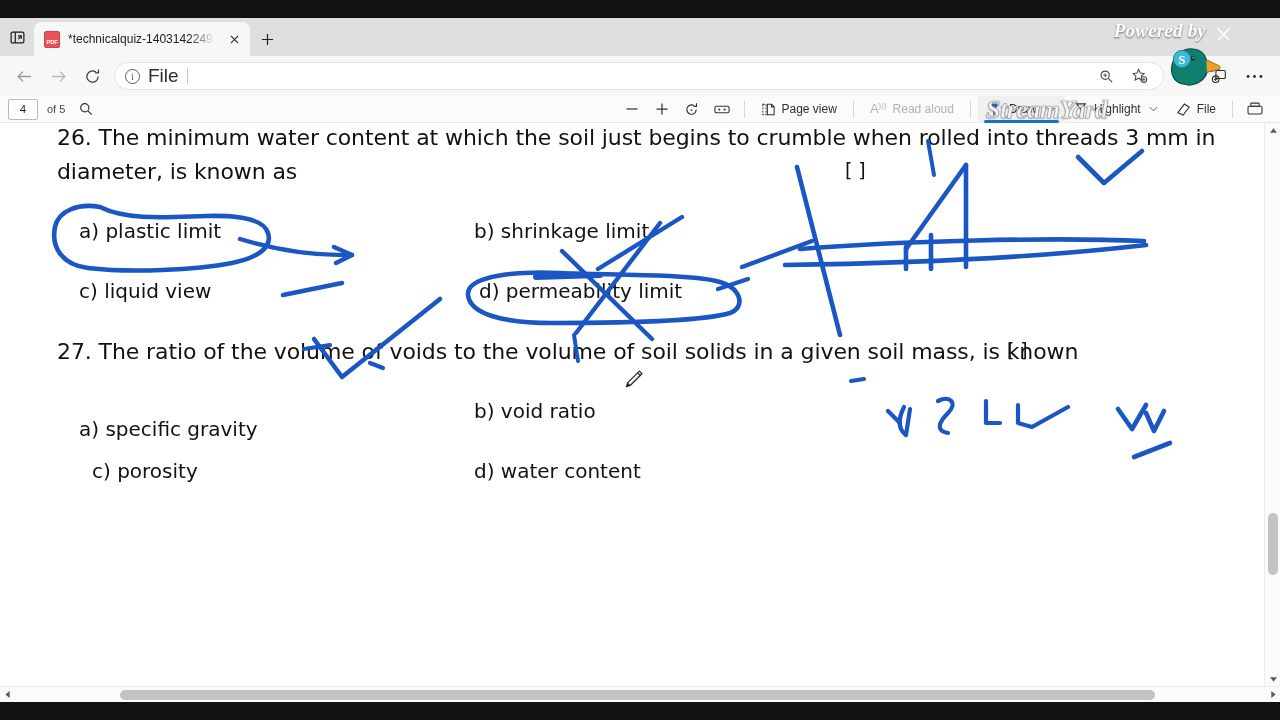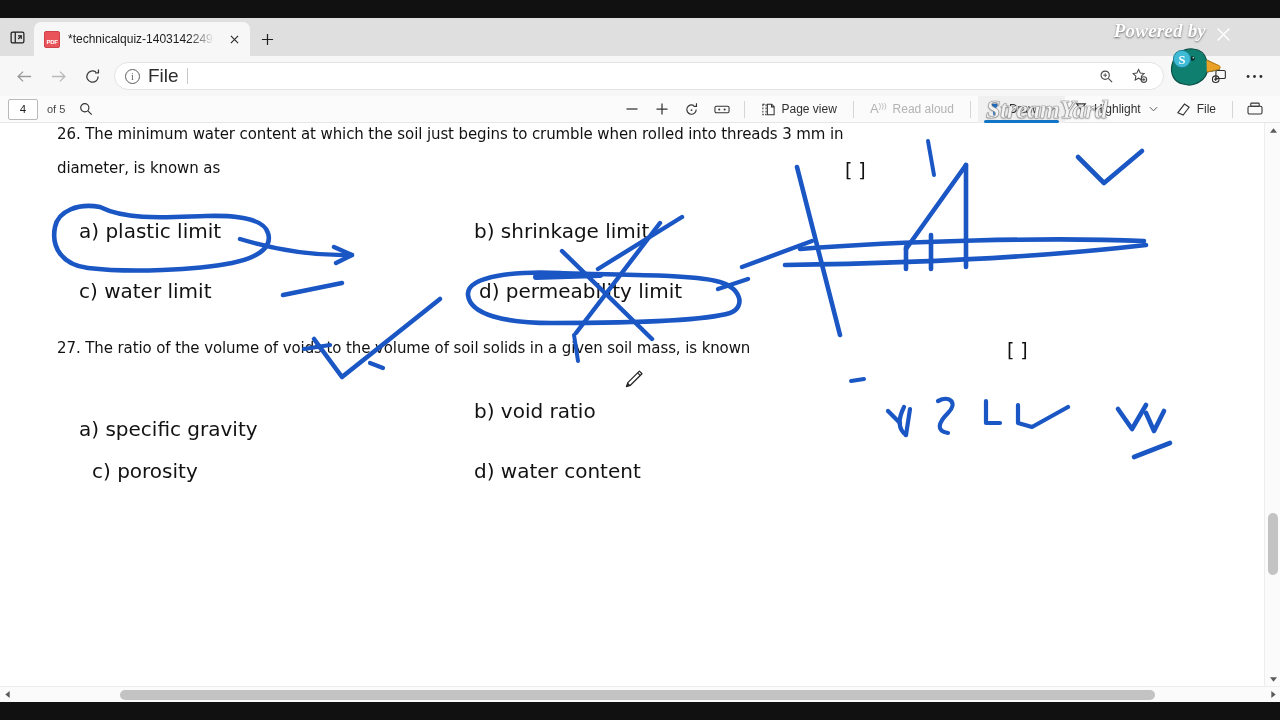--- a/index.html
+++ b/index.html
@@ -103,21 +103,21 @@
     position: absolute; left: 0; top: 123px; width: 1280px; height: 563px;
     background: #ffffff; overflow: hidden;
   }
   .page { position: absolute; left: 0; top: 0; width: 1262px; height: 563px; background: #fff; }
   .doc {
     position: absolute; left: 0; top: 0; width: 1262px; height: 563px;
     font-family: "DejaVu Sans", sans-serif;
     color: #121212;
   }
   .qline {
-    position: absolute; font-size: 15px; line-height: 1.2;
+    position: absolute; font-size: 22px; line-height: 1.2;
     letter-spacing: -0.1px; white-space: nowrap;
   }
   .opt { position: absolute; font-size: 20px; white-space: nowrap; }
 
   
   .ink { position: absolute; left:0; top:0; width: 1262px; height: 563px; pointer-events: none; }
 
   
   .cursor { position: absolute; width: 22px; height: 24px; }
 
@@ -345,21 +345,21 @@
   <div class="viewport">
     <div class="page">
       <div class="doc">
 
         <div class="qline" style="left:57px; top:2px; width:1160px;">26.  The  minimum  water  content  at  which  the  soil  just  begins  to  crumble  when  rolled  into  threads  3  mm  in</div>
         <div class="qline" style="left:57px; top:36px;">diameter, is known as</div>
         <div class="qline" style="left:845px; top:36px; font-size:19px;">[        ]</div>
 
         <div class="opt" style="left:79px; top:96px;">a) plastic limit</div>
         <div class="opt" style="left:474px; top:96px;">b) shrinkage limit</div>
-        <div class="opt" style="left:79px; top:156px;">c) water limit</div>
+        <div class="opt" style="left:79px; top:156px;">c) liquid view</div>
         <div class="opt" style="left:479px; top:156px;">d) permeability limit</div>
 
         <div class="qline" style="left:57px; top:216px;">27. The ratio of the volume of voids to the volume of soil solids in a given soil mass, is known</div>
         <div class="qline" style="left:1007px; top:216px; font-size:19px;">[       ]</div>
 
         <div class="opt" style="left:79px; top:276px;margin-top:18px;">a) specific gravity</div>
         <div class="opt" style="left:474px; top:276px;">b) void ratio</div>
         <div class="opt" style="left:92px; top:336px;">c) porosity</div>
         <div class="opt" style="left:474px; top:336px;">d) water content</div>
       </div>

